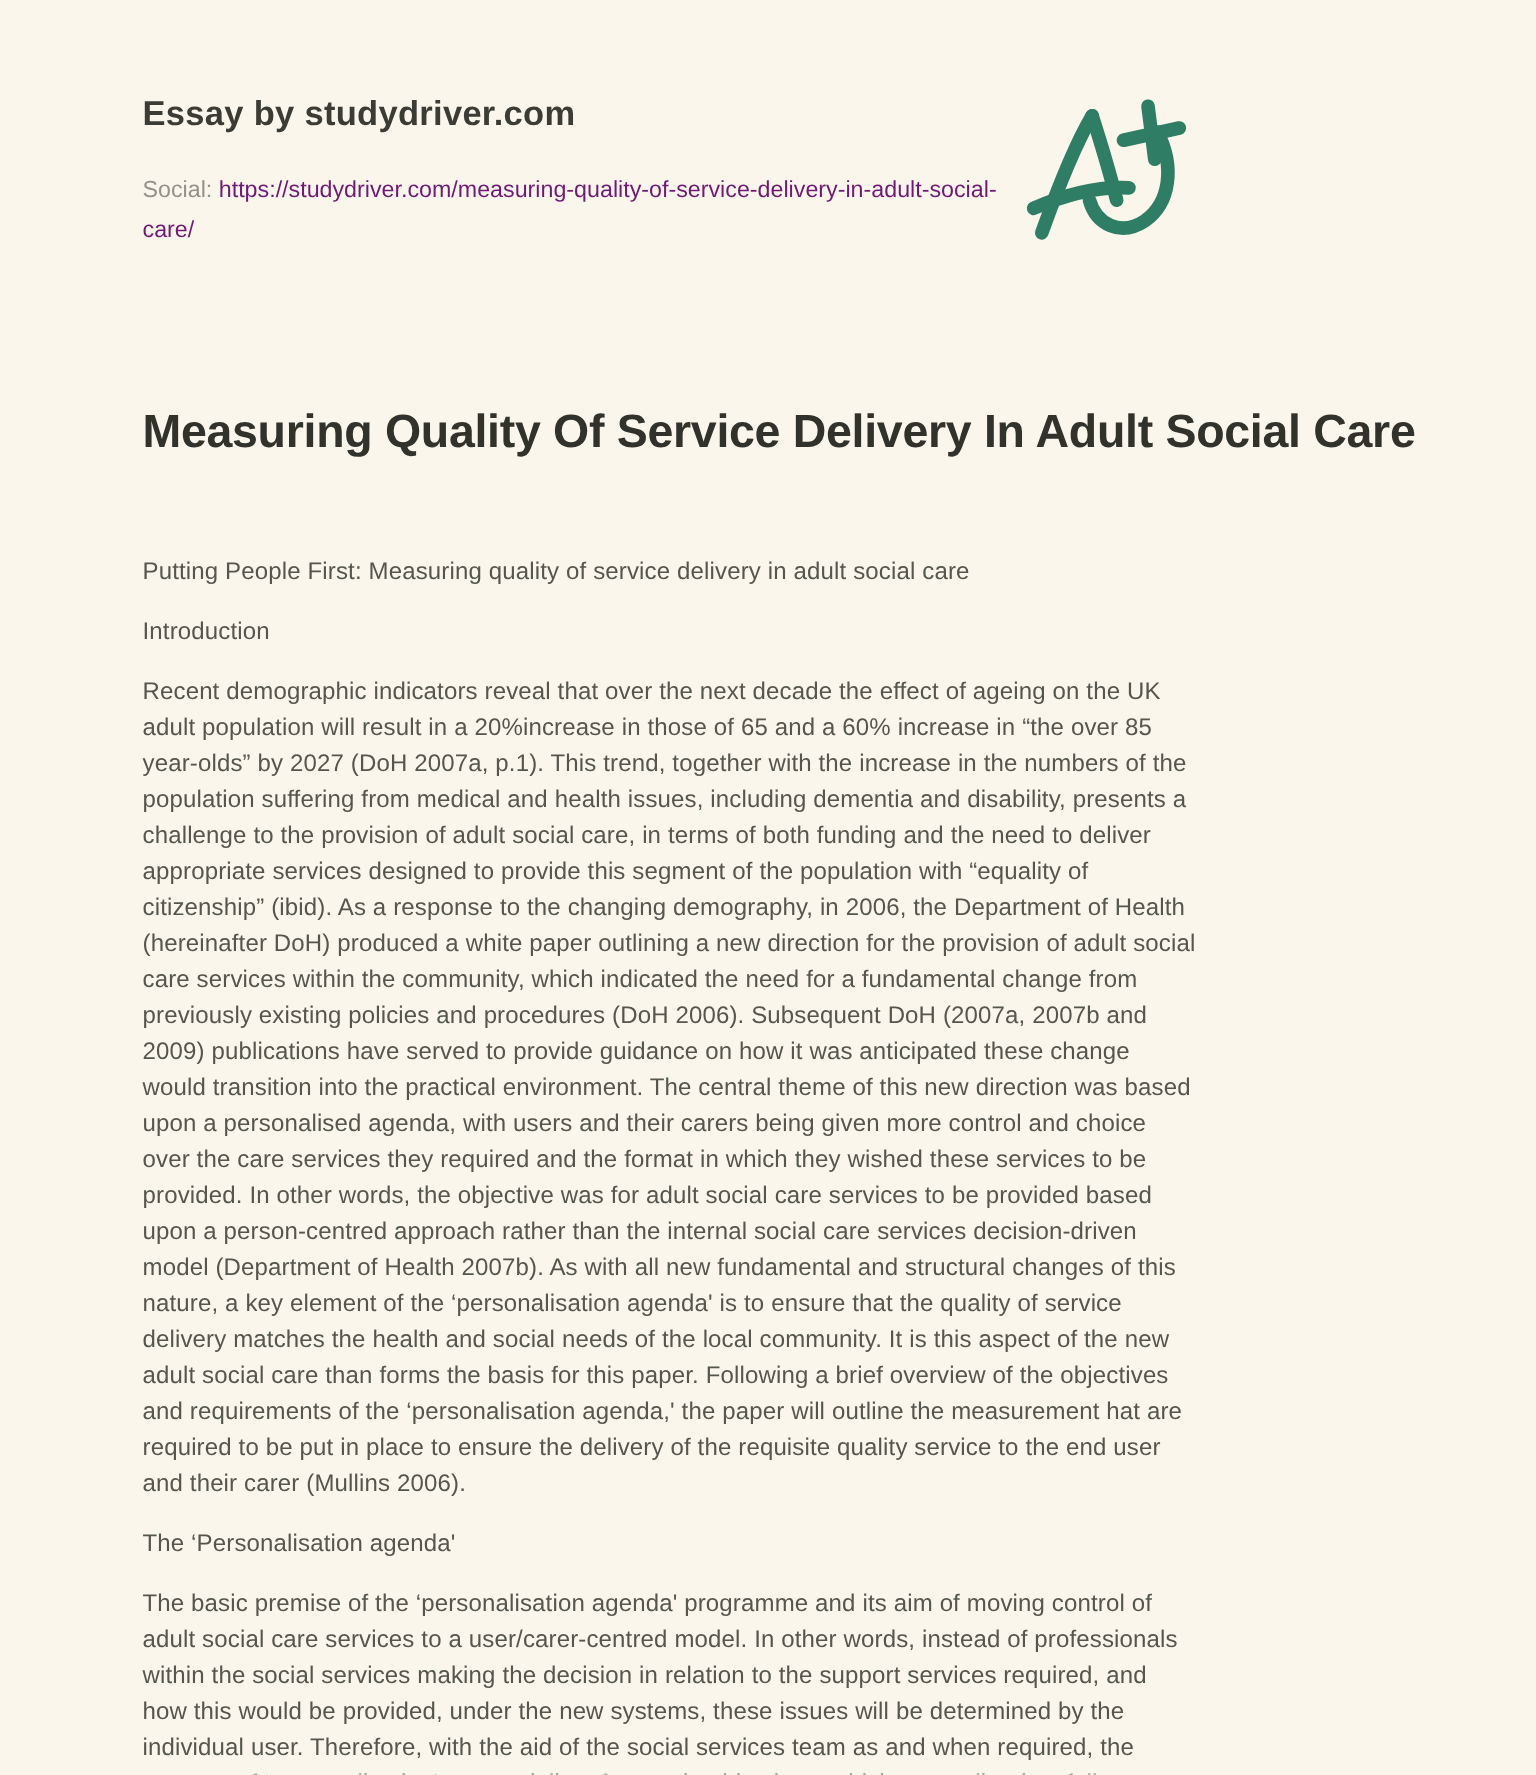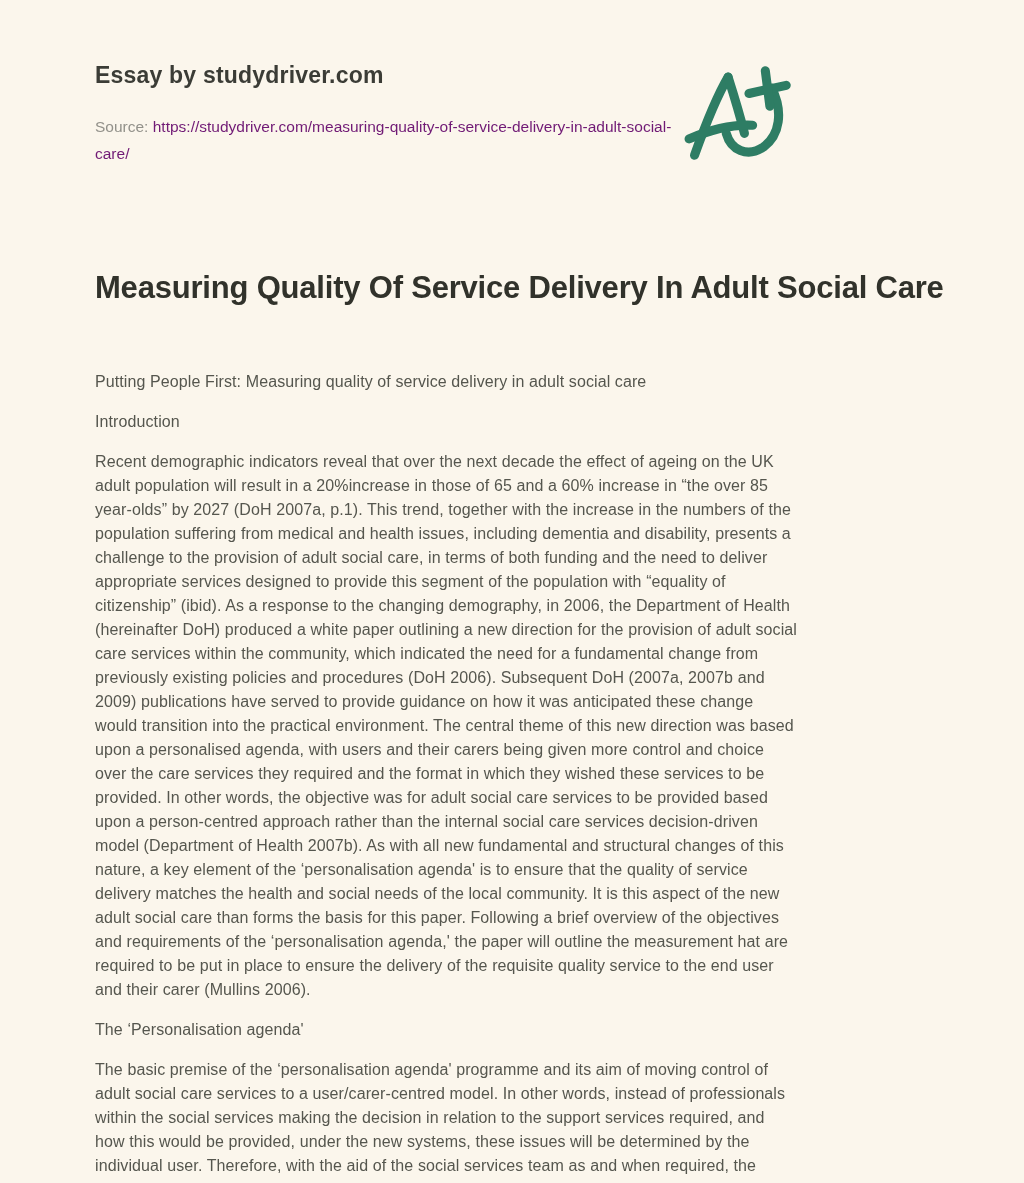--- a/index.html
+++ b/index.html
@@ -65,21 +65,21 @@
   }
 </style>
 </head>
 <body>
 
 <div class="page">
 
   <header class="header">
     <div class="header-left">
       <h1 class="site-title">Essay by studydriver.com</h1>
-      <p class="source-line"><span>Source: </span><a class="source-url" href="#">https://studydriver.com/measuring-quality-of-service-delivery-in-adult-social-care/</a></p>
+      <p class="source-line"><span>Social: </span><a class="source-url" href="#">https://studydriver.com/measuring-quality-of-service-delivery-in-adult-social-care/</a></p>
     </div>
 
     <div class="logo">
       <svg viewBox="0 0 130 130" aria-hidden="true">
         <g fill="none" stroke="#2e7d64" stroke-width="10" stroke-linecap="round">
 
           <path d="M16 106 C 26 78, 40 42, 53 20"></path>
 
           <path d="M53 20 C 60 42, 66 62, 71 82"></path>
 

